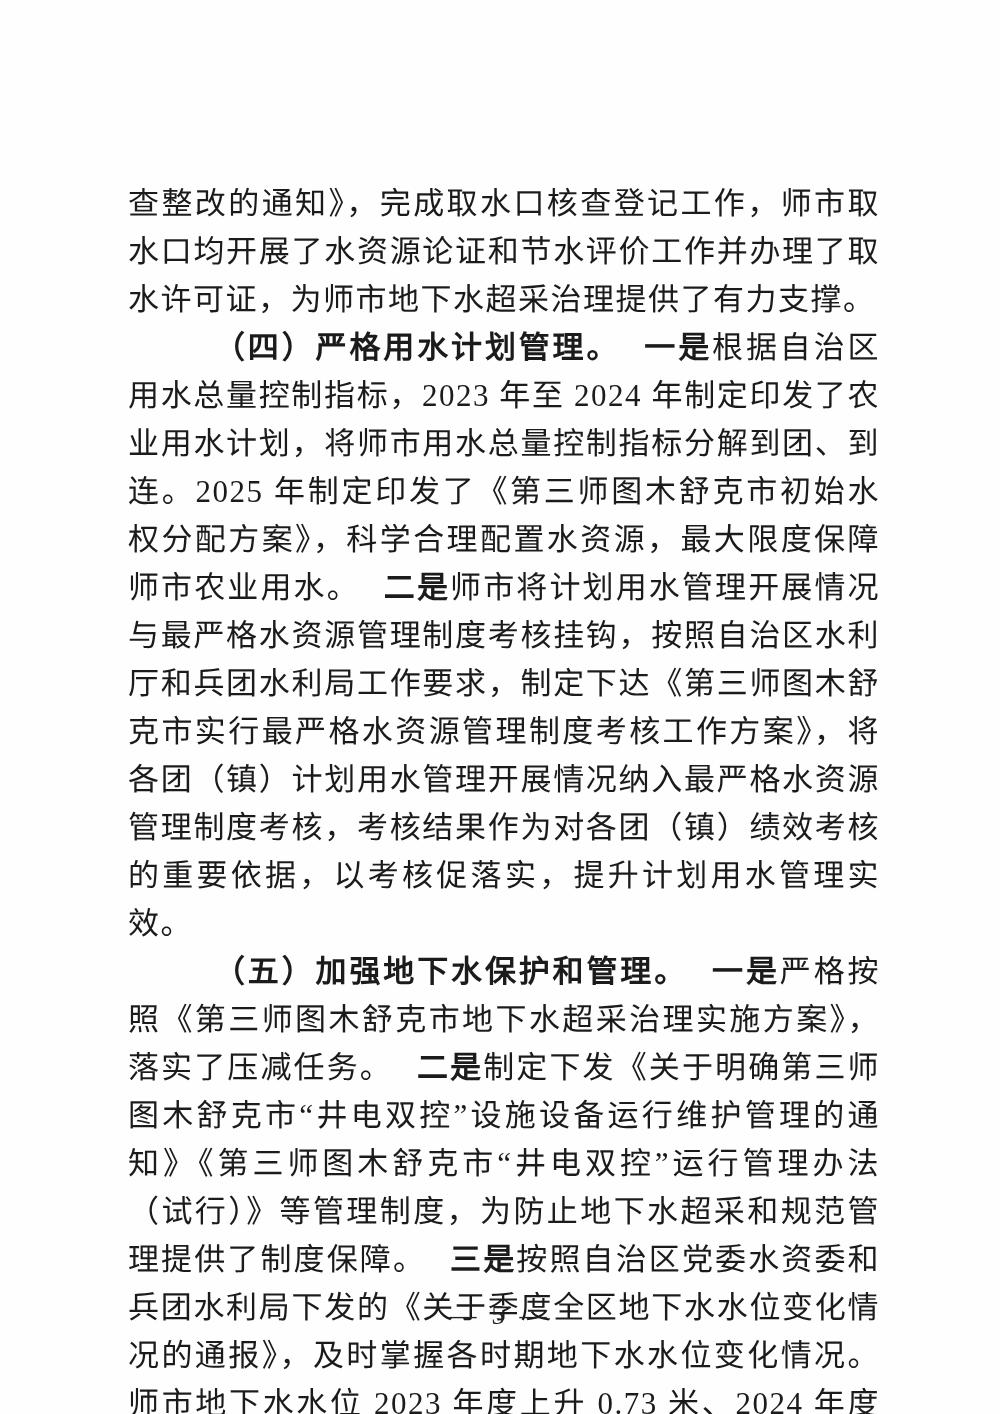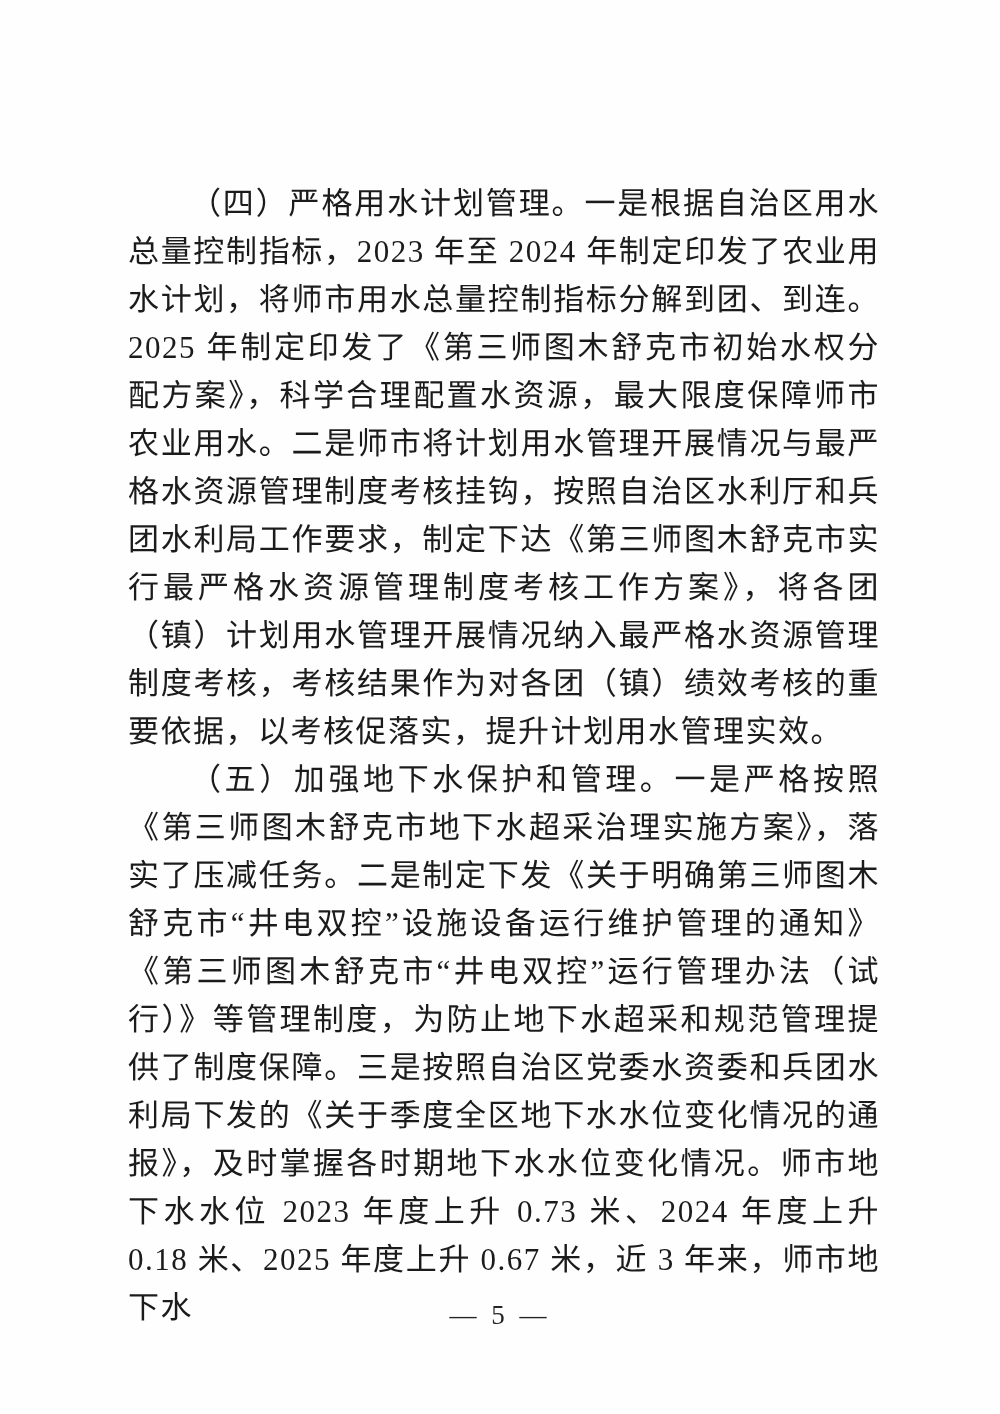--- a/index.html
+++ b/index.html
@@ -35,40 +35,42 @@
     text-align-last: left;
   }
   .para {
     margin: 0;
     padding: 0;
   }
   .para.indent {
     text-indent: 2em;
   }
   .bold {
-    font-weight: 400;
+    font-weight: 700;
+    margin-left: 24px;
   }
   .footer {
     position: absolute;
     left: 0;
     top: 1300px;
     width: 1000px;
     text-align: center;
     font-size: 27px;
     letter-spacing: 4px;
     color: #242424;
   }
 </style>
 </head>
 <body>
 
 <div class="page">
 
   <div class="text-block">
 
+    <p class="para"><span>查整改的通知》，完成取水口核查登记工作，师市取水口均开展了水资源论证和节水评价工作并办理了取水许可证，为师市地下水超采治理提供了有力支撑。</span></p>
 
     <p class="para indent"><span class="bold">（四）严格用水计划管理。</span><span class="bold">一是</span><span>根据自治区用水总量控制指标，2023 年至 2024 年制定印发了农业用水计划，将师市用水总量控制指标分解到团、到连。2025 年制定印发了《第三师图木舒克市初始水权分配方案》，科学合理配置水资源，最大限度保障师市农业用水。</span><span class="bold">二是</span><span>师市将计划用水管理开展情况与最严格水资源管理制度考核挂钩，按照自治区水利厅和兵团水利局工作要求，制定下达《第三师图木舒克市实行最严格水资源管理制度考核工作方案》，将各团（镇）计划用水管理开展情况纳入最严格水资源管理制度考核，考核结果作为对各团（镇）绩效考核的重要依据，以考核促落实，提升计划用水管理实效。</span></p>
 
     <p class="para indent"><span class="bold">（五）加强地下水保护和管理。</span><span class="bold">一是</span><span>严格按照《第三师图木舒克市地下水超采治理实施方案》，落实了压减任务。</span><span class="bold">二是</span><span>制定下发《关于明确第三师图木舒克市“井电双控”设施设备运行维护管理的通知》《第三师图木舒克市“井电双控”运行管理办法（试行）》等管理制度，为防止地下水超采和规范管理提供了制度保障。</span><span class="bold">三是</span><span>按照自治区党委水资委和兵团水利局下发的《关于季度全区地下水水位变化情况的通报》，及时掌握各时期地下水水位变化情况。师市地下水水位 2023 年度上升 0.73 米、2024 年度上升 0.18 米、2025 年度上升 0.67 米，近 3 年来，师市地下水</span></p>
 
   </div>
 
   <div class="footer"><span>— 5 —</span></div>
 
 </div>

